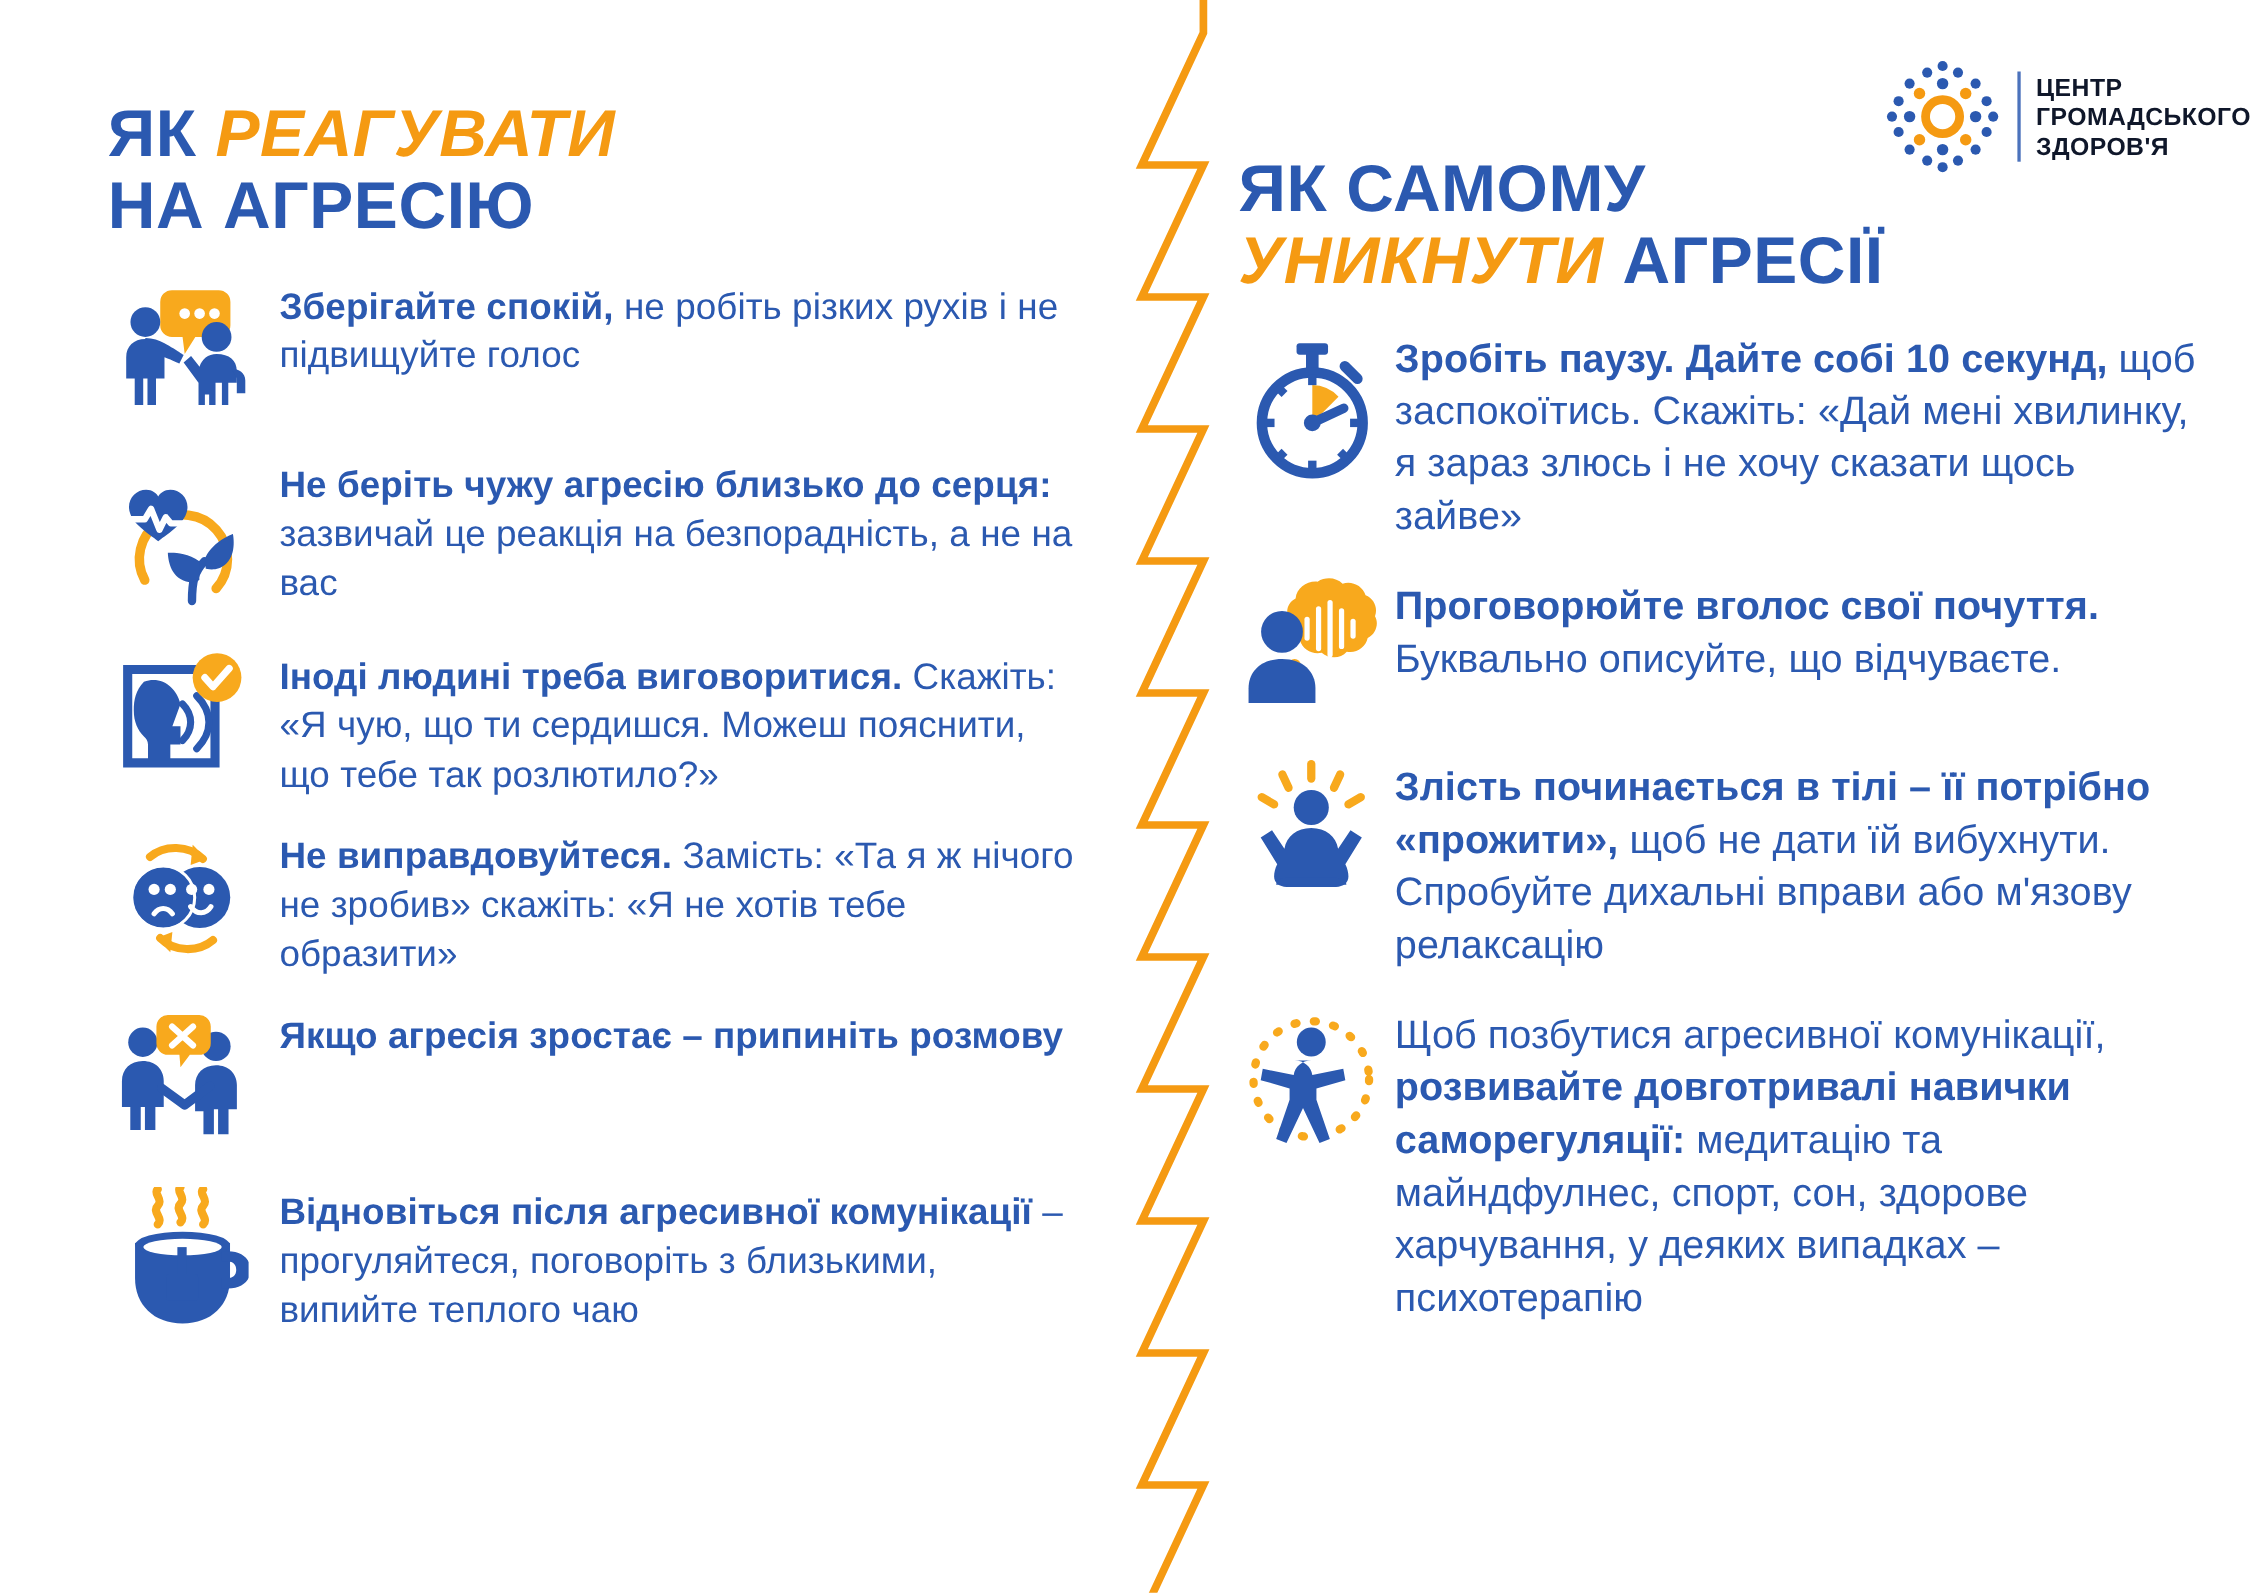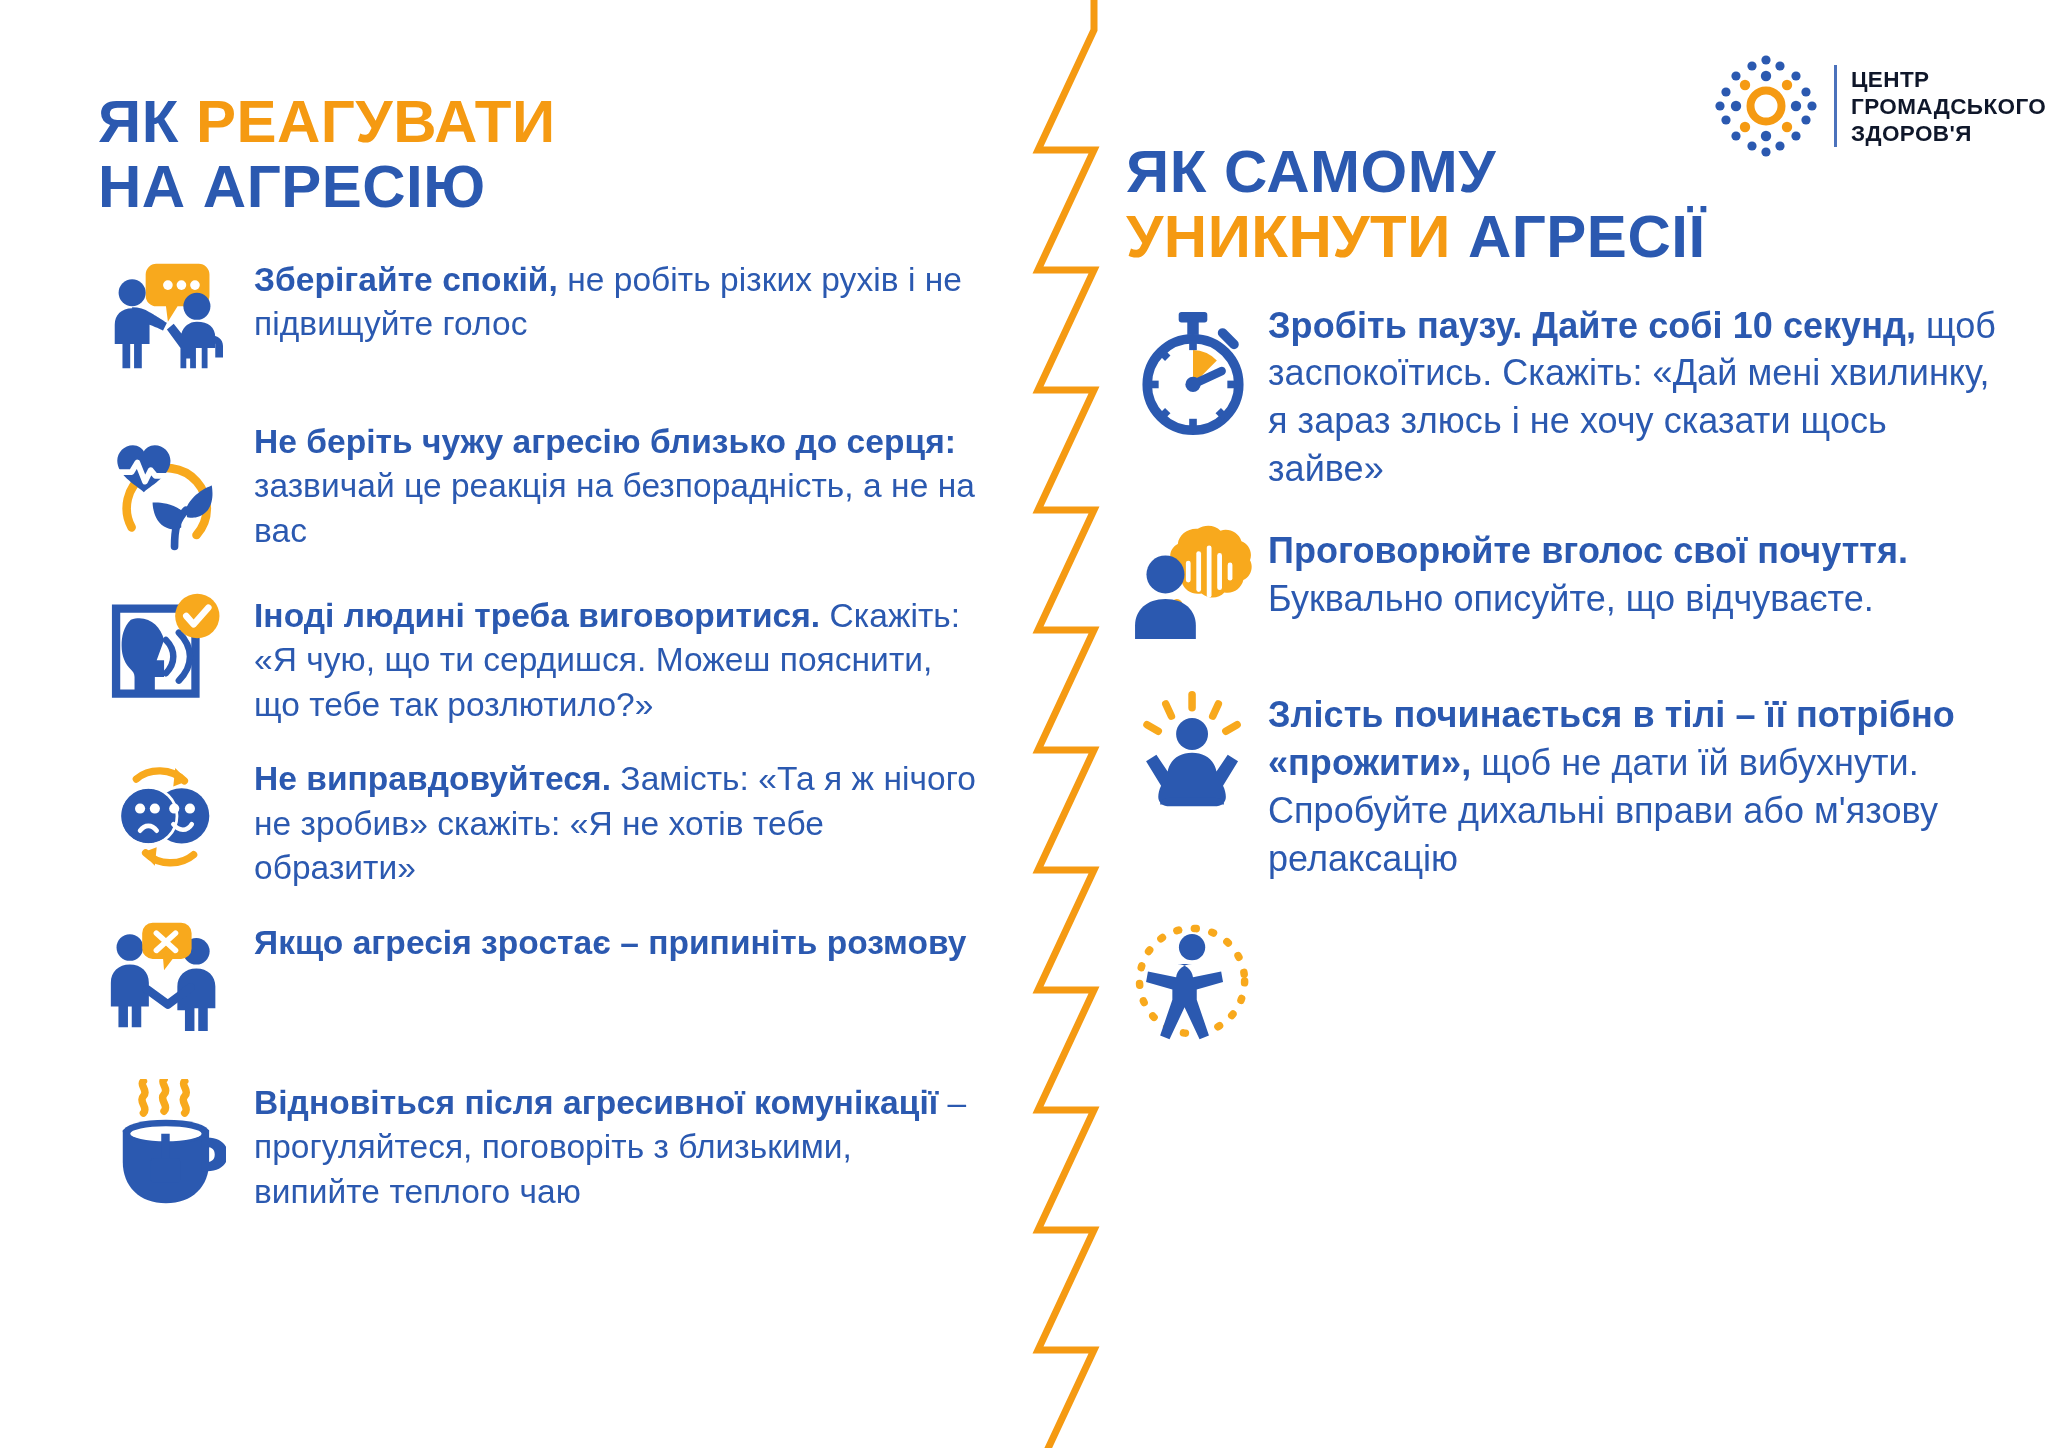--- a/index.html
+++ b/index.html
@@ -35,21 +35,21 @@
 
   .title{
     font-weight:bold;
     font-size:60px;
     line-height:1.08;
     letter-spacing:.5px;
     color:#2b59b0;
     margin:0 0 34px 8px;
   }
   .col-right .title{margin-bottom:28px;}
-  .t-orange{color:#f59a12;}
+  .t-orange{color:#f59a12;font-style:italic;}
   .t-blue{color:#2b59b0;}
 
   .item{
     display:flex;
     align-items:flex-start;
     margin-bottom:30px;
   }
   .col-left .item{margin-bottom:26px;gap:14px;}
   .icon-wrap{
     flex:0 0 150px;
@@ -324,17 +324,20 @@
     </div>
 
     <div class="item">
       <div class="icon-wrap">
         <svg viewBox="0 0 130 140" width="122" height="132">
           <circle cx="64" cy="70" r="56" fill="none" stroke="#f8a91d" stroke-width="8" stroke-linecap="round" stroke-dasharray="2 17"></circle>
           <circle cx="64" cy="34" r="14" fill="#2b59b0"></circle>
           <path d="M64 52c-9 0-16 6-17 14l-30-6-2 11 28 8v11l-13 38 10 4 16-34 16 34 10-4-13-38V79l28-8-2-11-30 6c-1-8-8-14-17-14z" fill="#2b59b0"></path>
         </svg>
       </div>
+      <div class="item-text">
+        <span>Щоб позбутися агресивної комунікації, </span><b>розвивайте довготривалі навички саморегуляції:</b><span> медитацію та майндфулнес, спорт, сон, здорове харчування, у деяких випадках – психотерапію</span>
+      </div>
     </div>
 
   </div>
 
 </div>
 
 </body></html>

